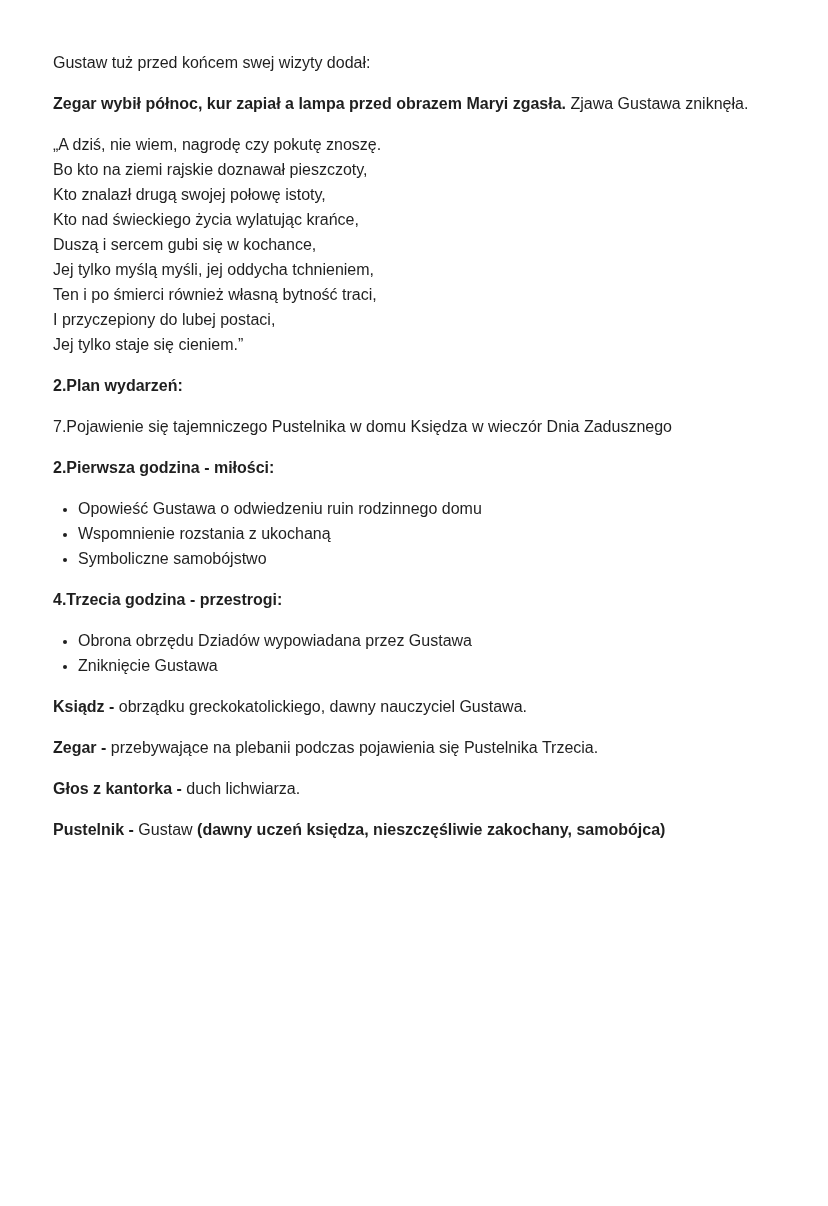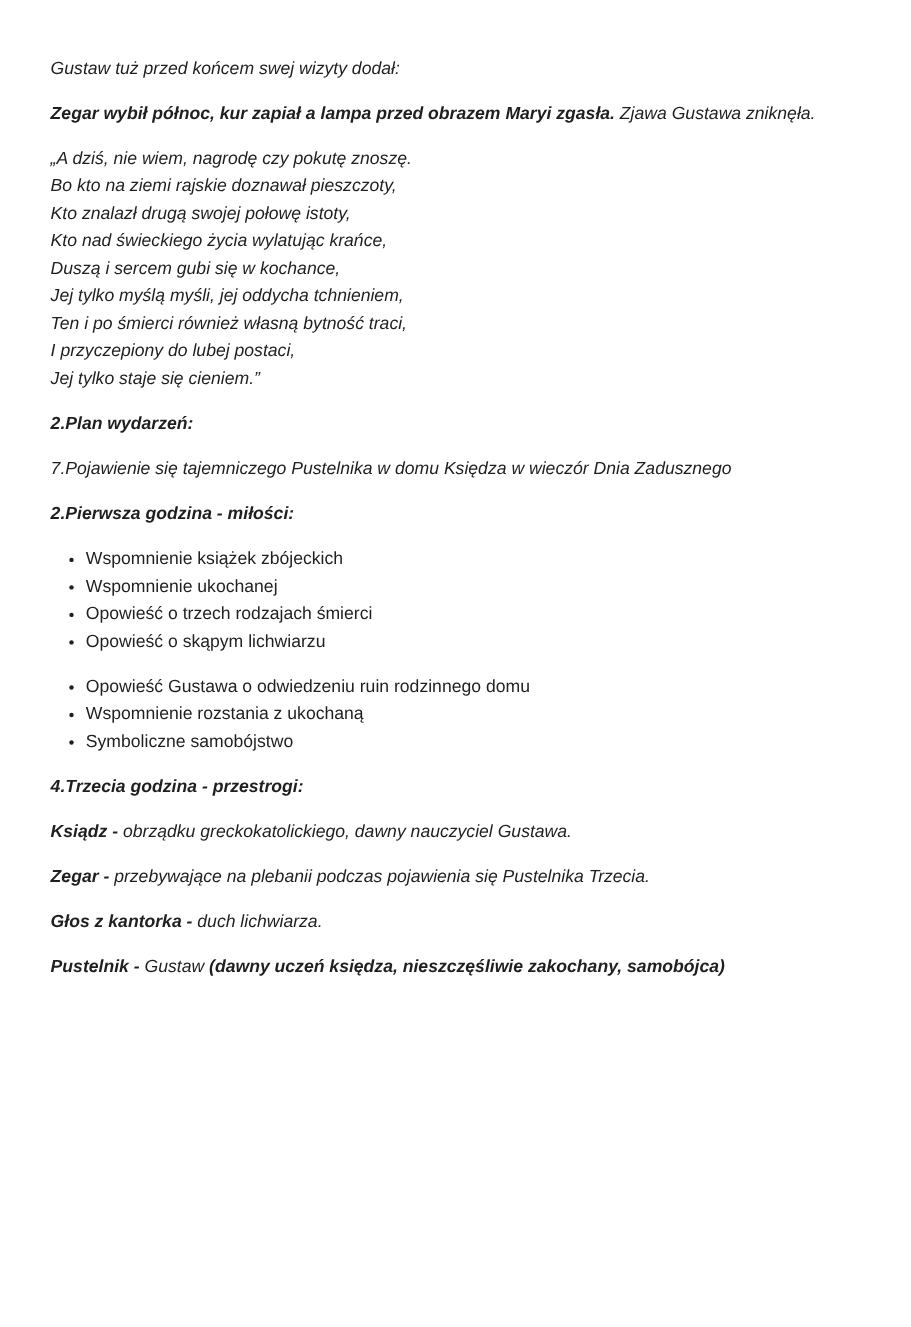--- a/index.html
+++ b/index.html
@@ -11,21 +11,21 @@
     width: 828px;
     min-height: 1206px;
     box-sizing: border-box;
     padding: 50px 44px 40px 45px;
     font-family: "Liberation Sans", sans-serif;
     font-size: 16px;
     line-height: 25px;
     color: #1f1f1f;
     background: #ffffff;
   }
-  .page p { margin: 0 0 16px 1px; font-style: italic; }
+  .page p { margin: 0 0 16px 8px; }
   .heading { font-weight: 700; }
   strong { font-weight: 700; }
   ul {
     margin: 0 0 16px 0;
     padding-left: 33px;
     list-style-type: disc;
   }
   li { line-height: 25px; }
   li::marker { font-size: 13px; }
 </style>
@@ -48,34 +48,32 @@
     <span>Ten i po śmierci również własną bytność traci,</span><br>
     <span>I przyczepiony do lubej postaci,</span><br>
     <span>Jej tylko staje się cieniem.”</span>
   </p>
 
   <p class="heading">2.Plan wydarzeń:</p>
 
   <p>7.Pojawienie się tajemniczego Pustelnika w domu Księdza w wieczór Dnia Zadusznego</p>
 
   <p class="heading">2.Pierwsza godzina - miłości:</p>
-  <ul>
-    <li>Wspomnienie książek zbójeckich</li>
-    <li>Wspomnienie ukochanej</li>
-    <li>Opowieść o trzech rodzajach śmierci</li>
-    <li>Opowieść o skąpym lichwiarzu</li>
-  </ul>
 
   <ul>
     <li>Opowieść Gustawa o odwiedzeniu ruin rodzinnego domu</li>
     <li>Wspomnienie rozstania z ukochaną</li>
     <li>Symboliczne samobójstwo</li>
   </ul>
 
   <p class="heading">4.Trzecia godzina - przestrogi:</p>
+  <ul>
+    <li>Obrona obrzędu Dziadów wypowiadana przez Gustawa</li>
+    <li>Zniknięcie Gustawa</li>
+  </ul>
 
 
   <p><strong>Ksiądz -</strong><span> obrządku greckokatolickiego, dawny nauczyciel Gustawa.</span><strong></strong></p>
 
   <p><strong>Zegar -</strong><span> przebywające na plebanii podczas pojawienia się Pustelnika Trzecia.</span><strong></strong></p>
 
   <p><strong>Głos z kantorka -</strong><span> duch lichwiarza.</span><strong></strong></p>
 
   <p><strong>Pustelnik -</strong><span> Gustaw </span><strong>(dawny uczeń księdza, nieszczęśliwie zakochany, samobójca)</strong></p>
 

